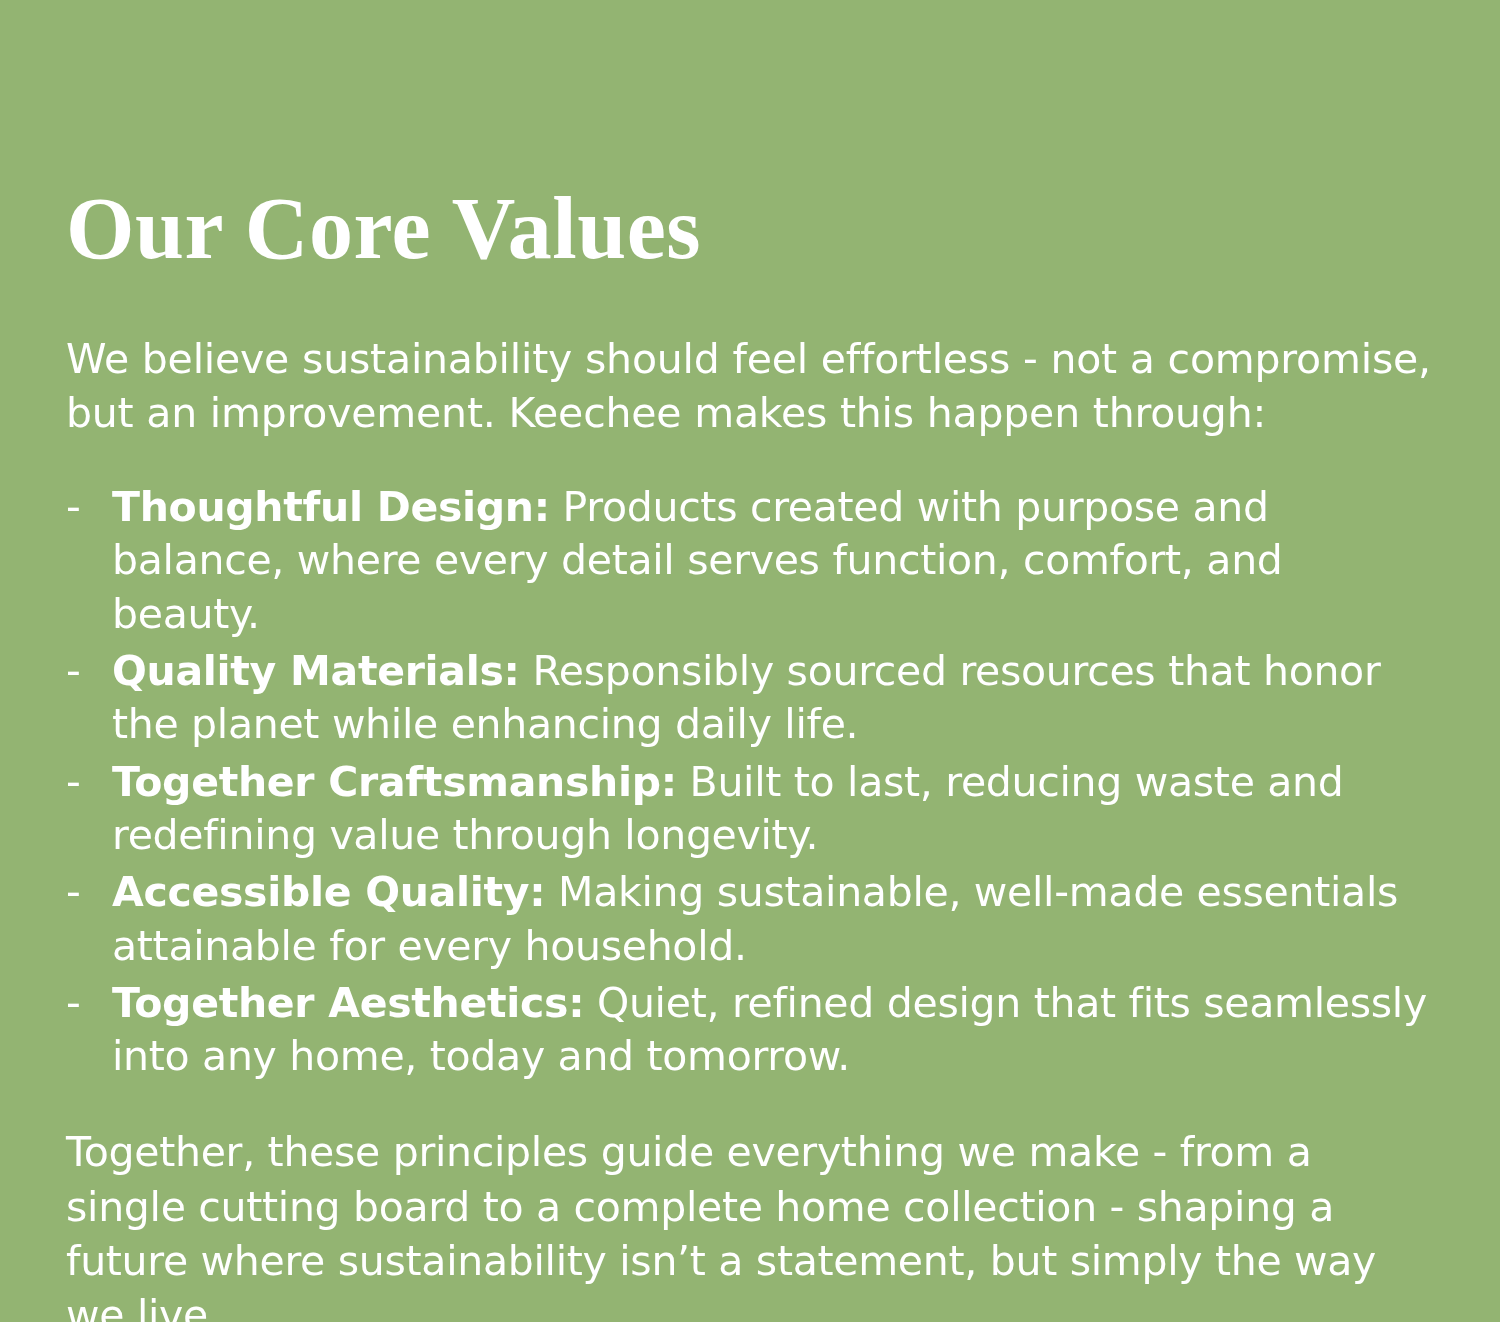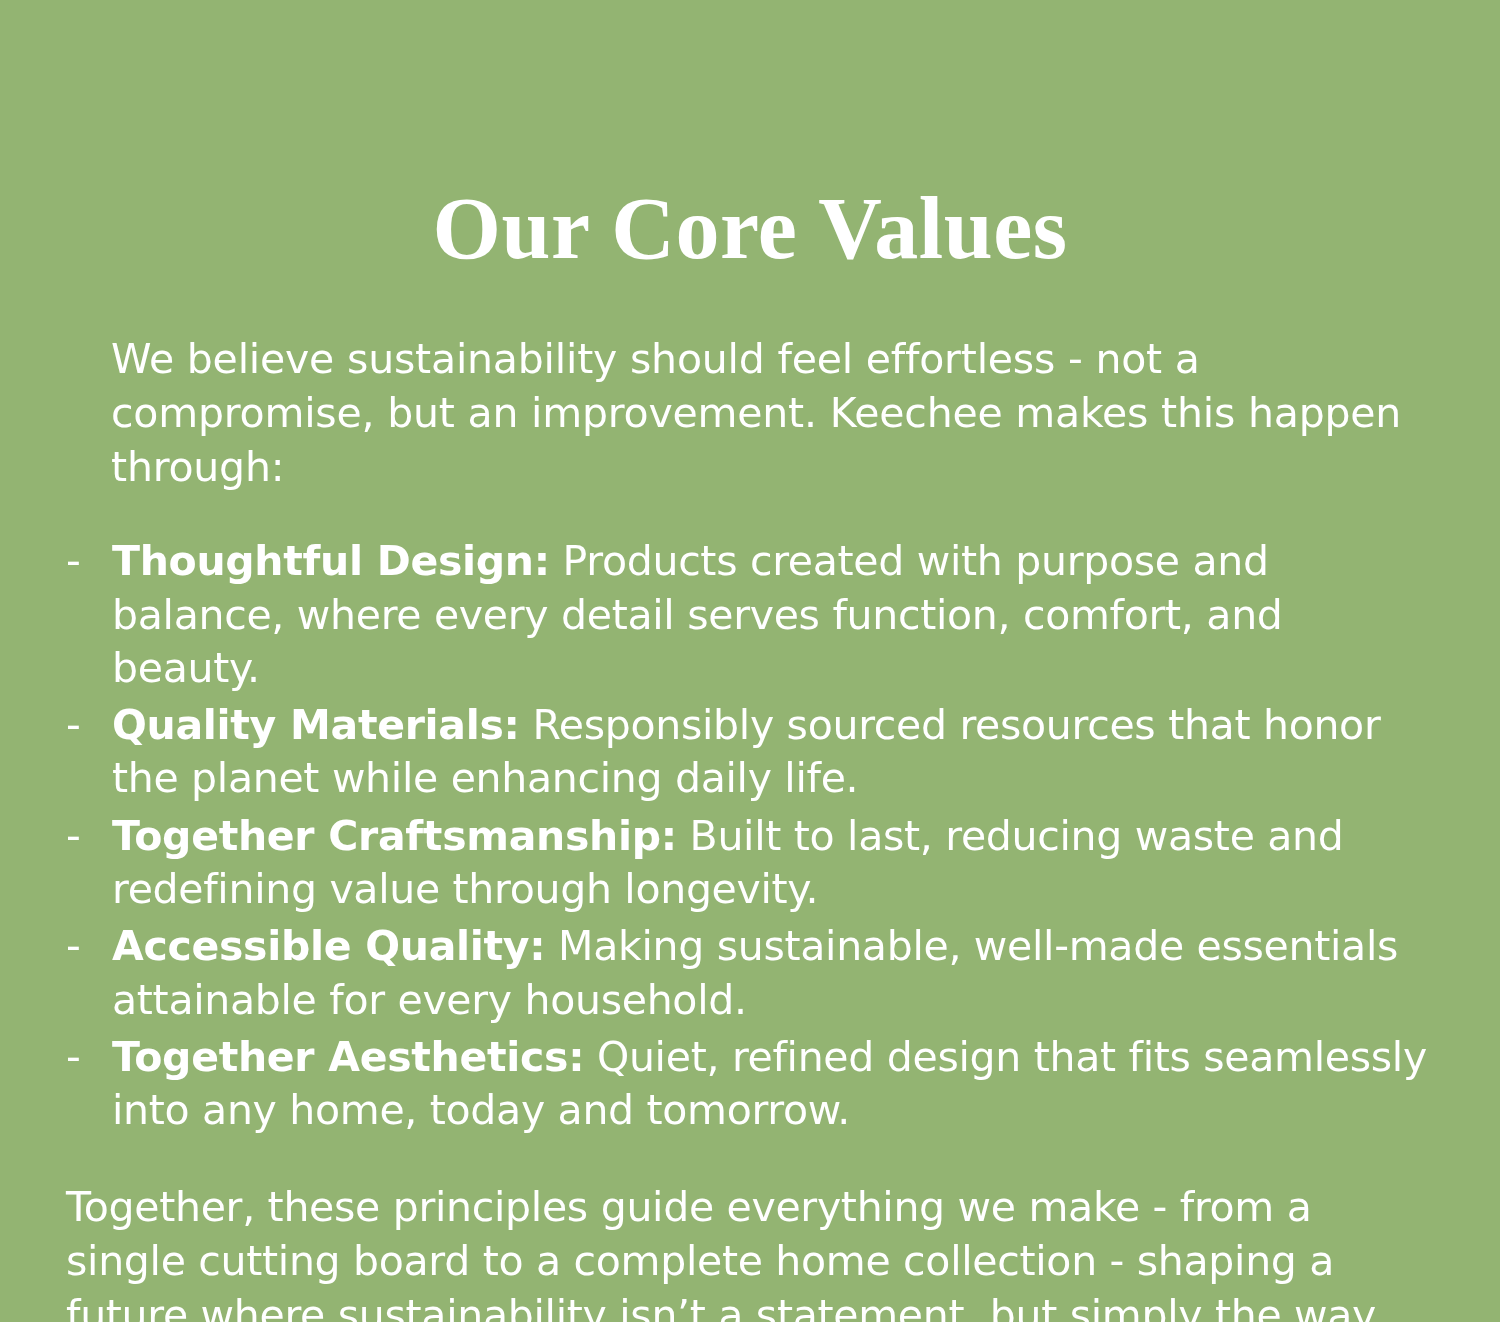--- a/index.html
+++ b/index.html
@@ -20,31 +20,29 @@
     padding: 0 66px;
     background: #93b472;
     position: relative;
   }
   .title {
     font-family: "Liberation Serif", serif;
     font-weight: bold;
     color: #ffffff;
     font-size: 88px;
     line-height: 1;
-    text-align: center;
     letter-spacing: 0.5px;
     padding-top: 126px;
   }
   .intro {
     color: #ffffff;
     font-size: 41px;
     line-height: 1.32;
     margin-top: 44px;
     letter-spacing: -0.2px;
-    margin-left: 45px;
   }
   .values-list {
     list-style: none;
     margin: 26px 0 0 0;
     padding: 0;
   }
   .values-list li {
     color: #ffffff;
     font-size: 41px;
     line-height: 1.30;

